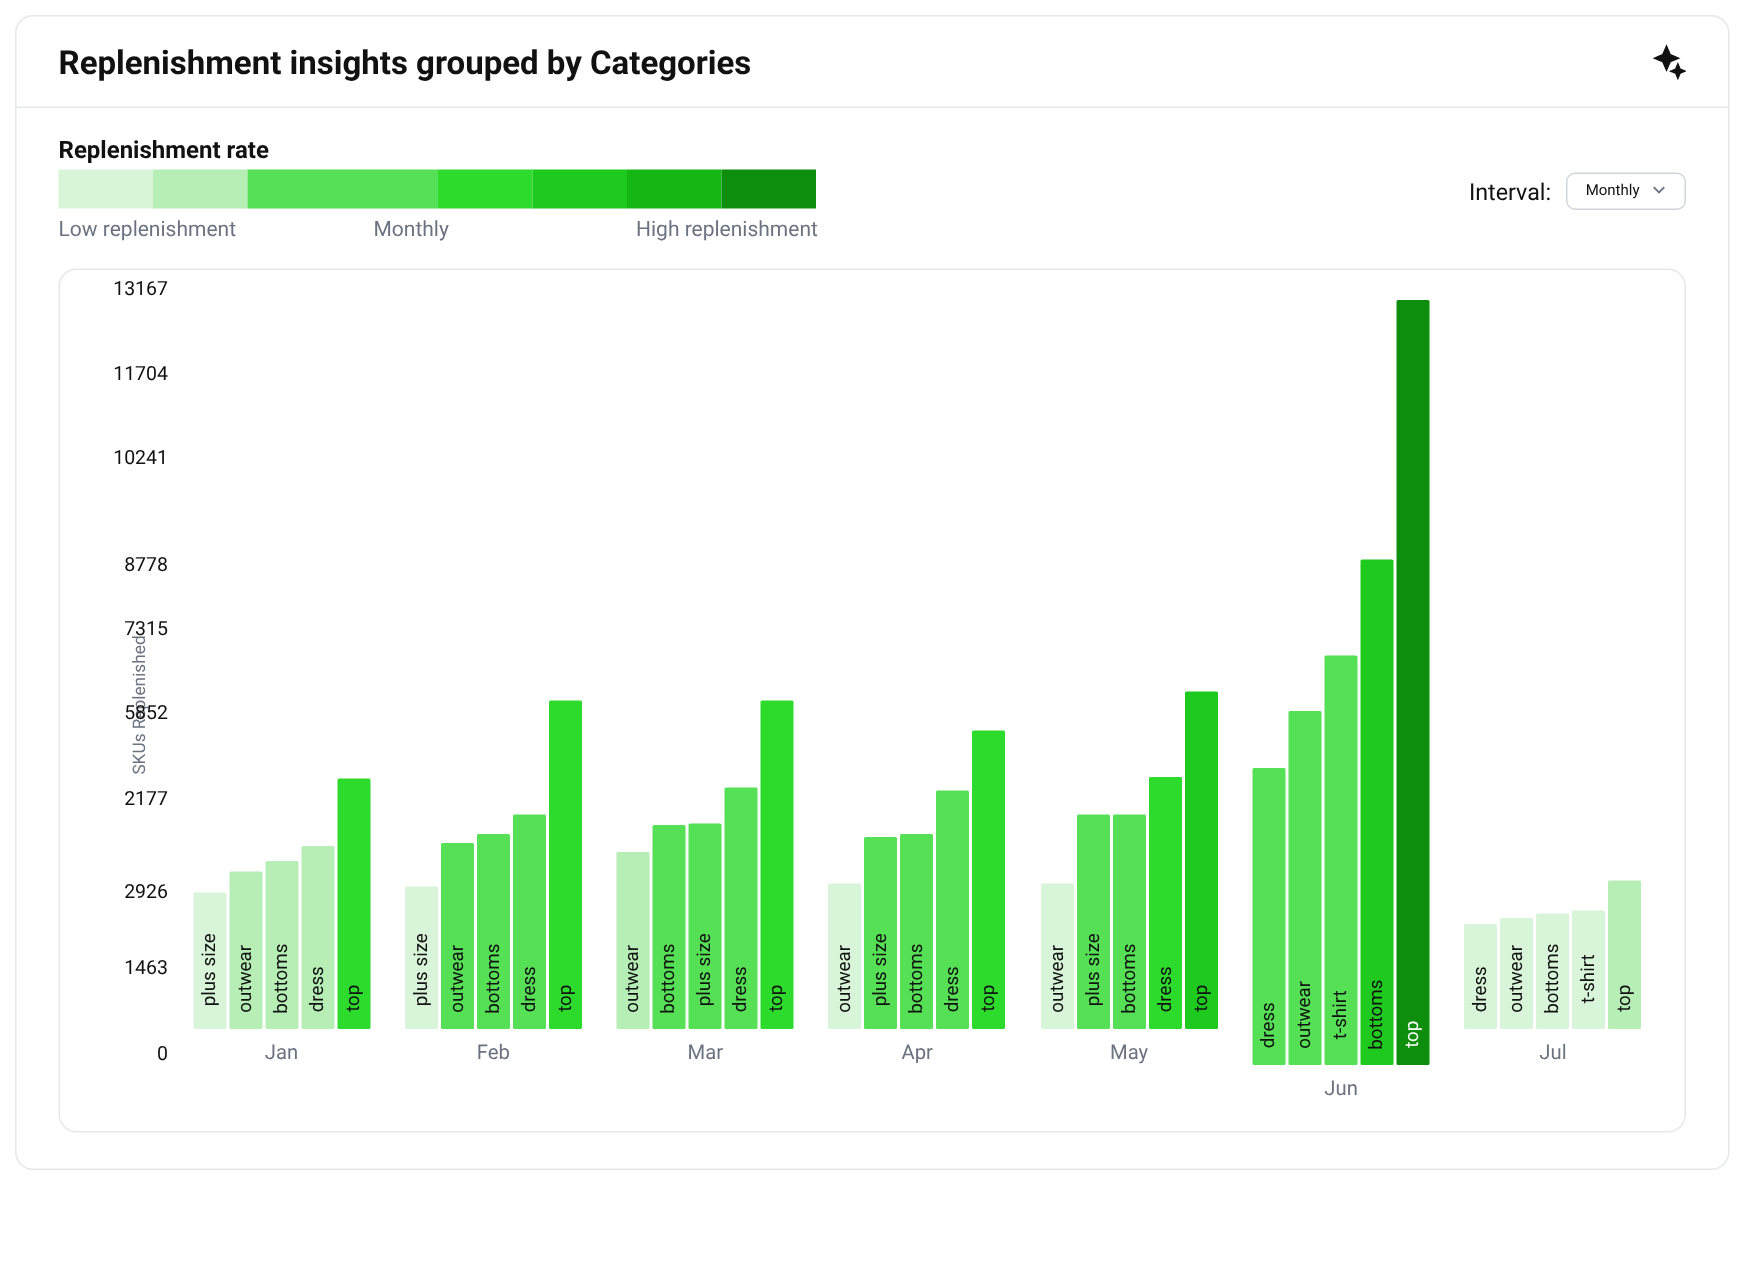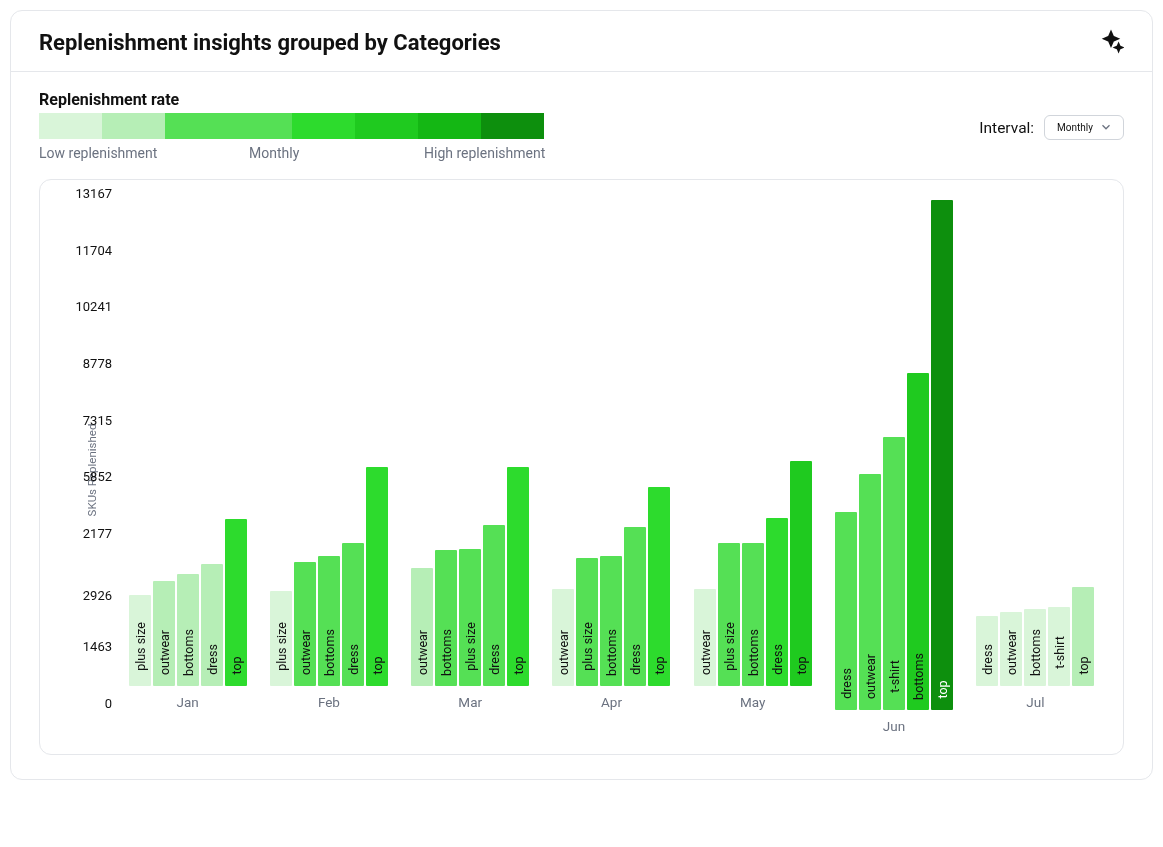--- a/index.html
+++ b/index.html
@@ -223,21 +223,21 @@
     <div class="chart-card">
       <div class="chart-area">
         <div class="y-axis-label">SKUs Replenished</div>
         <div class="y-ticks" id="y-ticks">
             <div class="y-tick" style="bottom: 22px;">0</div>
             <div class="y-tick" style="bottom: 78.6667px;">1463</div>
             <div class="y-tick" style="bottom: 130px;">2926</div>
             <div class="y-tick" style="bottom: 192px;">2177</div>
             <div class="y-tick" style="bottom: 248.667px;">5852</div>
             <div class="y-tick" style="bottom: 305.333px;">7315</div>
-            <div class="y-tick" style="bottom: 362px;">8778</div>
+            <div class="y-tick" style="bottom: 348px;">8778</div>
             <div class="y-tick" style="bottom: 418.667px;">10241</div>
             <div class="y-tick" style="bottom: 475.333px;">11704</div>
             <div class="y-tick" style="bottom: 532px;">13167</div>
           </div>
         <div class="plot" id="plot">
           <div class="months-row" id="months-row">
               <div class="month-group">
                 <div class="bars">
                   <div class="bar" style="height: 91.023px; background: rgb(217, 245, 217);">
                     <div class="bar-label" style="bottom: 31.9px;">plus size</div>

